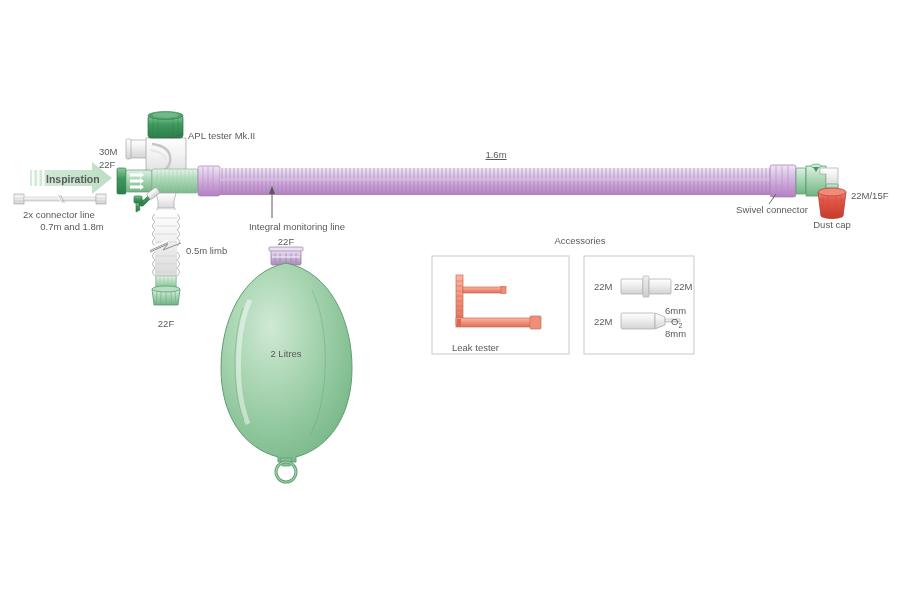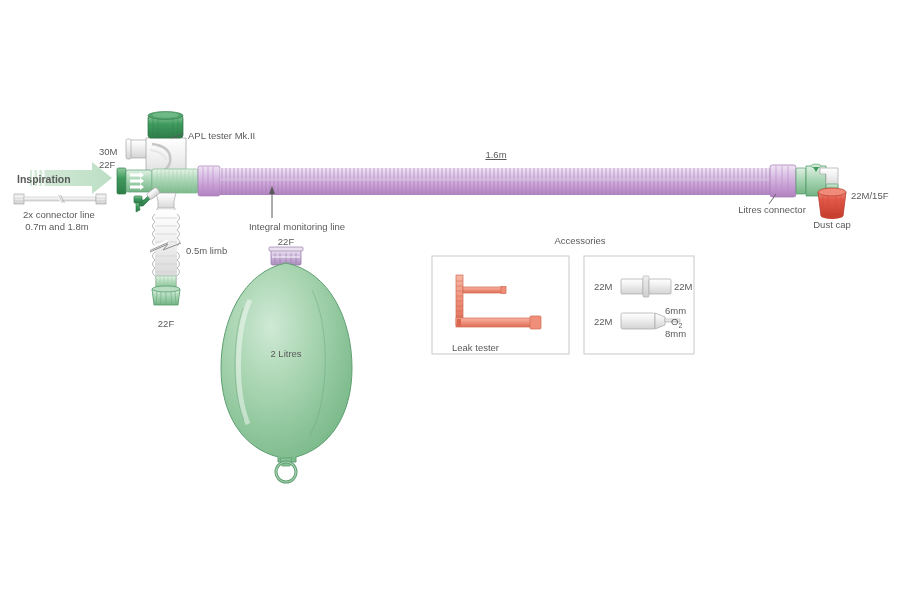--- a/index.html
+++ b/index.html
@@ -454,39 +454,39 @@
     </g>
 
     <g stroke="#5a5a5a" fill="none">
       <path d="M272 218 L272 190" stroke-width="1"></path>
       <path d="M272 186 L269 194 L275 194 Z" fill="#5a5a5a" stroke="none"></path>
       <path d="M769 204 L776 194" stroke-width="0.9"></path>
       <path d="M171 138 L183 134" stroke-width="0.8"></path>
     </g>
   </svg>
 
-  <div class="lbl b" style="left:17px;top:173px;font-size:10.5px;">Inspiration</div>
+  <div class="lbl b" style="left:34px;top:173px;font-size:10.5px;padding-left:12px;">Inspiration</div>
 
   <div class="lbl c" style="left:59px;top:209px;">2x connector line</div>
-  <div class="lbl c" style="left:57px;top:221px;text-align:center;">0.7m and 1.8m</div>
+  <div class="lbl c" style="left:72px;top:221px;text-align:center;">0.7m and 1.8m</div>
 
   <div class="lbl" style="left:99px;top:140px;margin-top:6px;">30M</div>
   <div class="lbl" style="left:99px;top:159px;">22F</div>
   <div class="lbl" style="left:188px;top:130px;">APL tester Mk.II</div>
 
   <div class="lbl" style="left:186px;top:245px;">0.5m limb</div>
   <div class="lbl c" style="left:166px;top:318px;">22F</div>
 
   <div class="lbl c" style="left:286px;top:236px;">22F</div>
   <div class="lbl c" style="left:286px;top:348px;">2 Litres</div>
 
   <div class="lbl c" style="left:496px;top:149px;text-decoration:underline;">1.6m</div>
   <div class="lbl c" style="left:277px;top:221px;padding-left:40px;">Integral monitoring line</div>
 
-  <div class="lbl c" style="left:772px;top:204px;">Litres connector</div>
+  <div class="lbl c" style="left:772px;top:204px;">Swivel connector</div>
   <div class="lbl c" style="left:832px;top:219px;">Dust cap</div>
   <div class="lbl" style="left:851px;top:190px;">22M/15F</div>
 
   <div class="lbl c" style="left:580px;top:235px;">Accessories</div>
   <div class="lbl" style="left:452px;top:342px;">Leak tester</div>
 
   <div class="lbl" style="left:594px;top:281px;">22M</div>
   <div class="lbl" style="left:674px;top:281px;">22M</div>
   <div class="lbl" style="left:594px;top:316px;">22M</div>
   <div class="lbl" style="left:665px;top:305px;">6mm</div>

